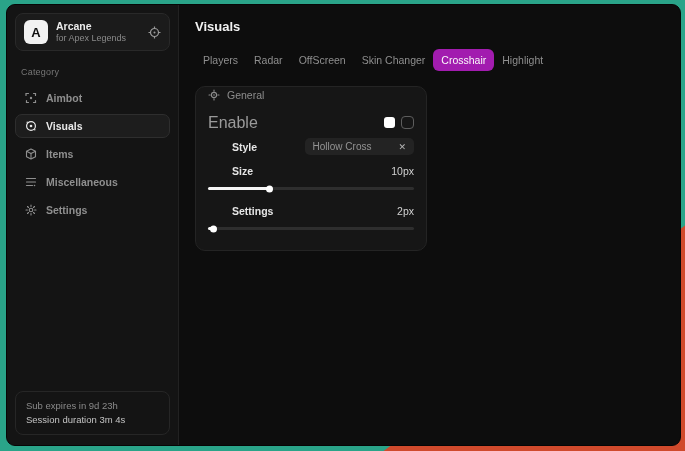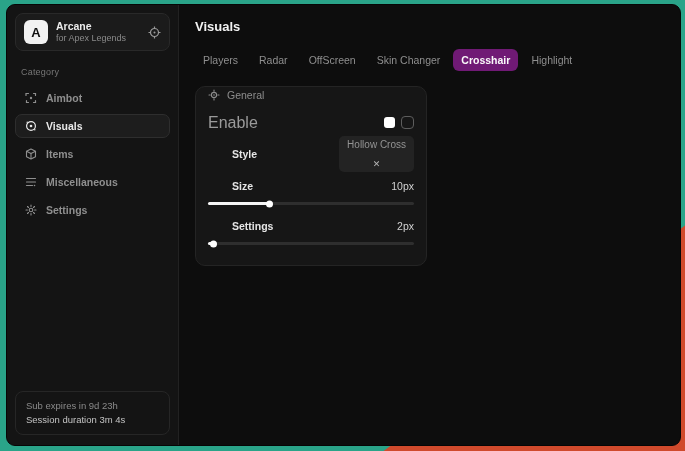--- a/index.html
+++ b/index.html
@@ -42,41 +42,41 @@
   .sidebar-spacer { flex:1; }
 
   .sub-card { border:1px solid #262626; border-radius:8px; padding:7px 10px; }
   .sub-line1 { color:#8a8a8a; font-size:9.5px; line-height:14px; }
   .sub-line2 { color:#c4c4c4; font-size:9.5px; line-height:14px; }
 
   
   .main { flex:1; background:#0d0d0d; padding:14px 16px; }
   .page-title { color:#f2f2f2; font-size:13px; font-weight:bold; margin-bottom:15px; }
 
-  .tabs { display:flex; align-items:flex-start; gap:5px; }
+  .tabs { display:flex; align-items:flex-start; }
   .tab { color:#8f8f8f; font-size:10.5px; padding:5px 8px; border-radius:6px; cursor:default; }
-  .tab.active { background:#701a75; color:#fafafa;font-weight:bold; }
+  .tab.active { background:#a21caf; color:#fafafa; }
 
   .panel { margin-top:15px; width:232px; background:#161616;
     border:1px solid #242424; border-radius:10px; padding:2px 12px 13px; }
   .panel-head { display:flex; align-items:center; gap:7px; color:#8d8d8d;
     font-size:10.5px; margin-bottom:11px; }
 
   .row { display:flex; align-items:center; justify-content:space-between; min-height:21px; }
   .row + .row, .row + .slider-wrap + .row { margin-top:3px;margin-left:24px; }
   .lbl-dim { color:#9a9a9a; font-size:16px; }
   .lbl { color:#e6e6e6; font-size:10.5px; font-weight:bold; }
   .val { color:#d2d2d2; font-size:10.5px; }
 
   .enable-ctrls { display:flex; align-items:center; gap:6px; }
   .swatch { width:11px; height:11px; border-radius:3px; background:#fff; }
   .checkbox { width:13px; height:13px; border:1.5px solid #5d5d5d; border-radius:4px; background:transparent; }
 
-  .style-chip { display:flex; align-items:center; gap:9px; background:#232323;
-    border-radius:5px; padding:3px 8px;flex-direction:column; }
+  .style-chip { display:flex; align-items:center; gap:27px; background:#232323;
+    border-radius:5px; padding:3px 8px; }
   .style-chip .chip-text { color:#949494; font-size:10px; }
   .style-chip .chip-x { color:#b5b5b5; font-size:9px; cursor:default; }
 
   .slider-wrap { padding:6px 0 7px; }
   .slider-track { position:relative; height:3px; background:#2e2e2e; border-radius:2px; }
   .slider-fill { position:relative; height:3px; background:#f5f5f5; border-radius:2px; }
   .slider-thumb { position:absolute; right:-3px; top:50%; width:7px; height:7px;
     background:#fff; border-radius:50%; transform:translateY(-50%); }
 
   svg { display:block; }

